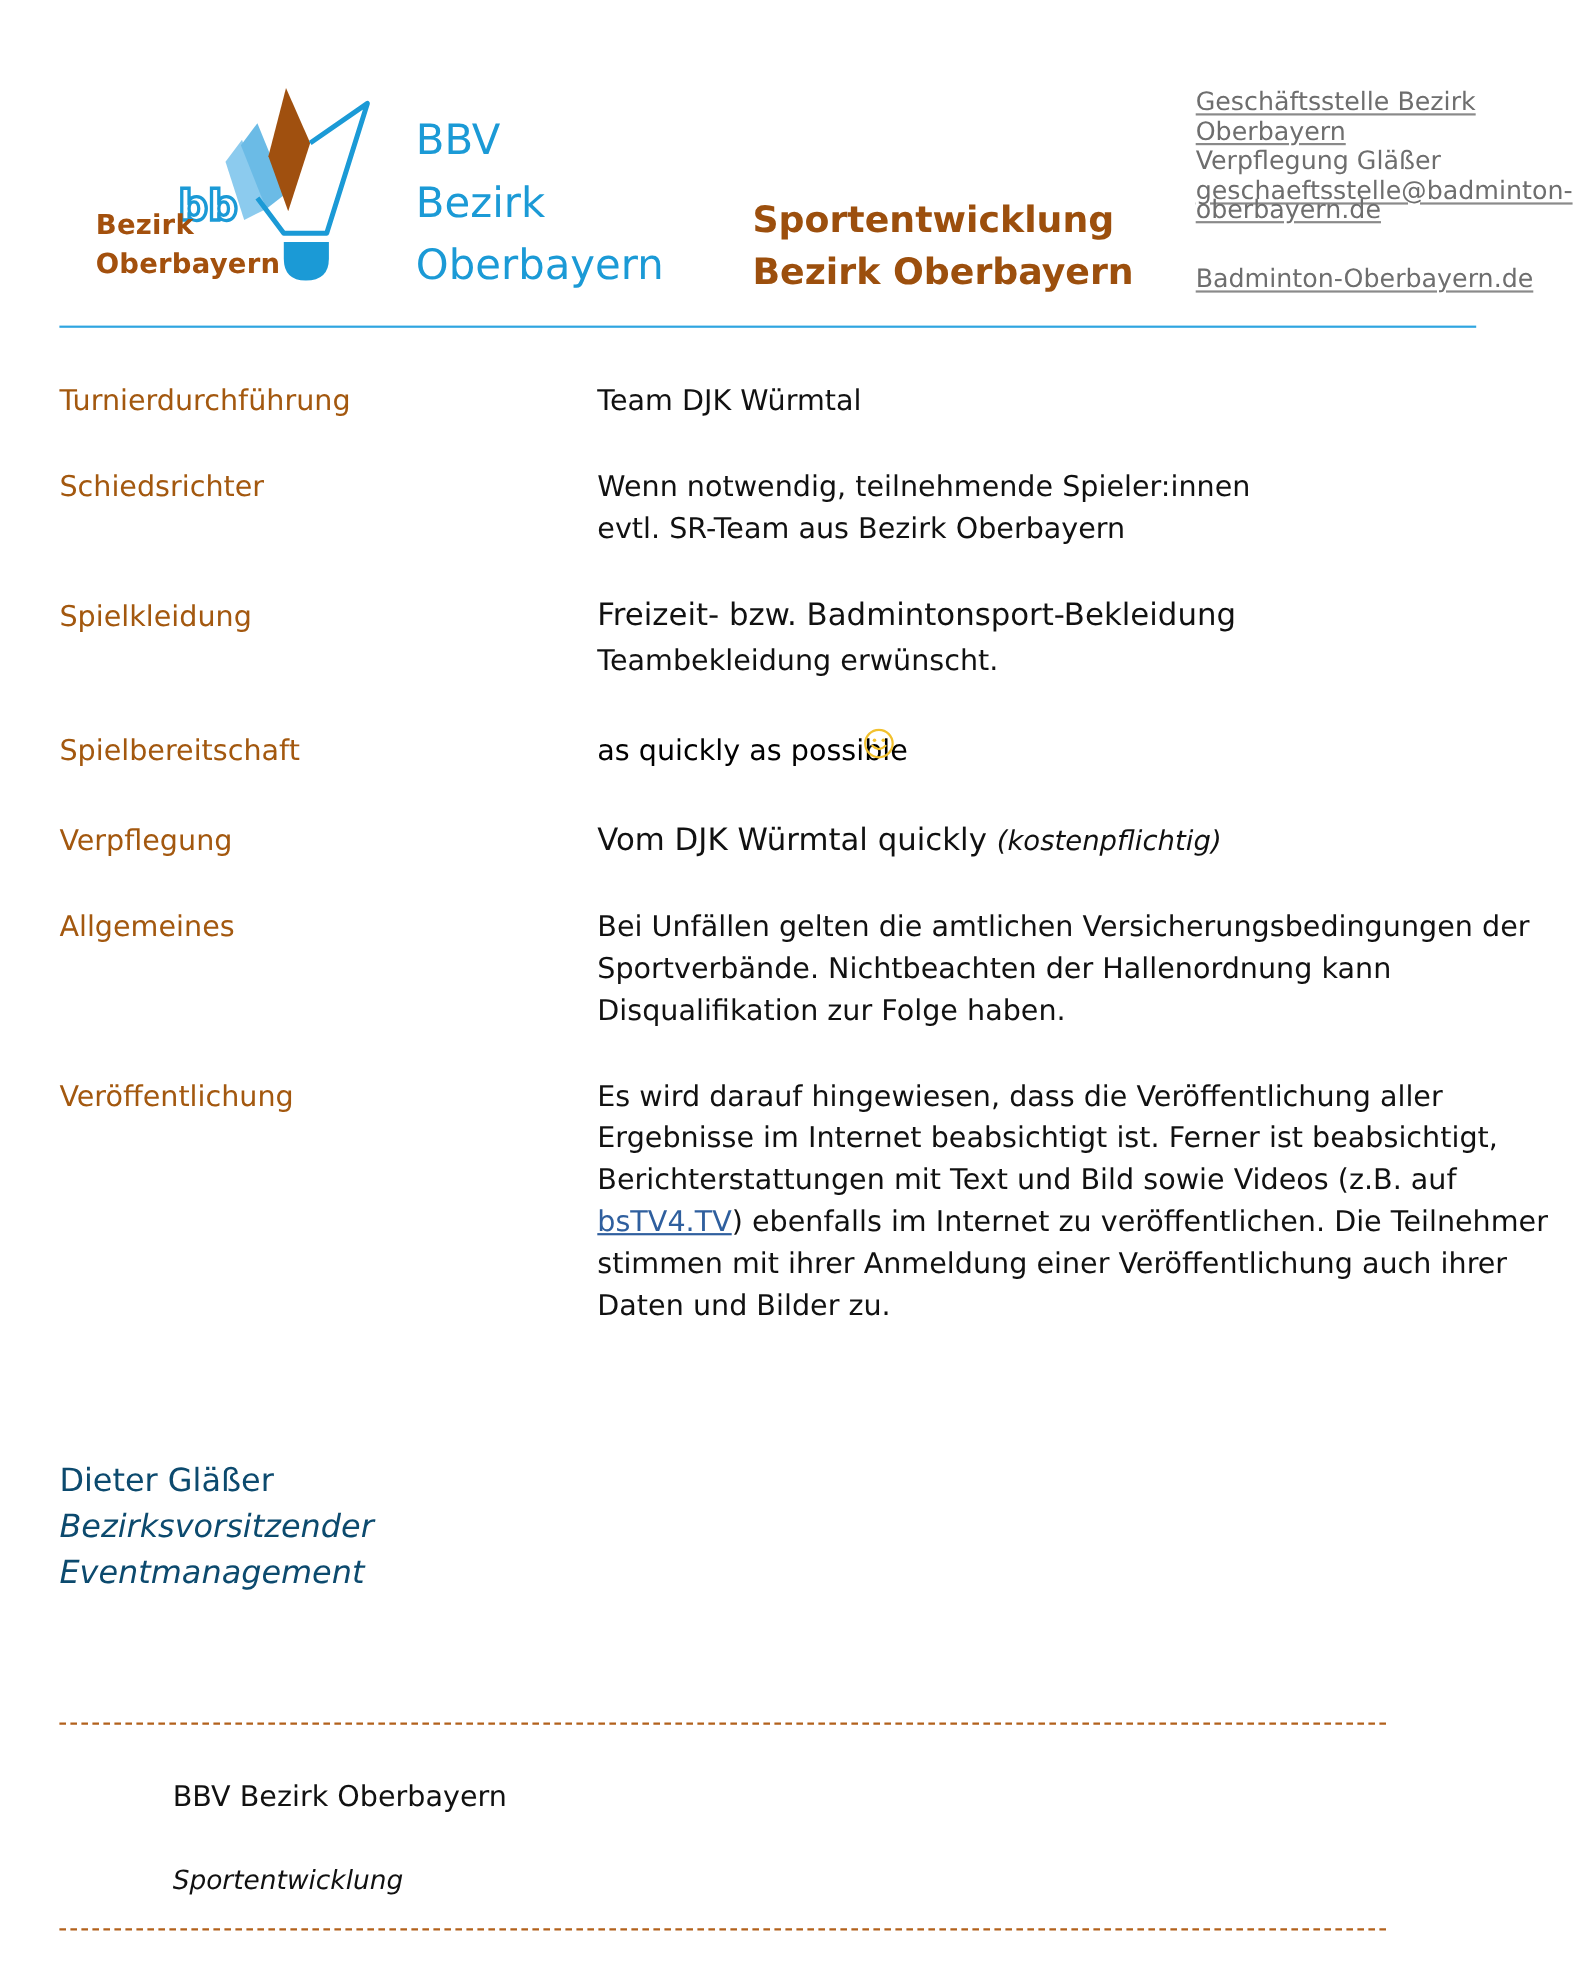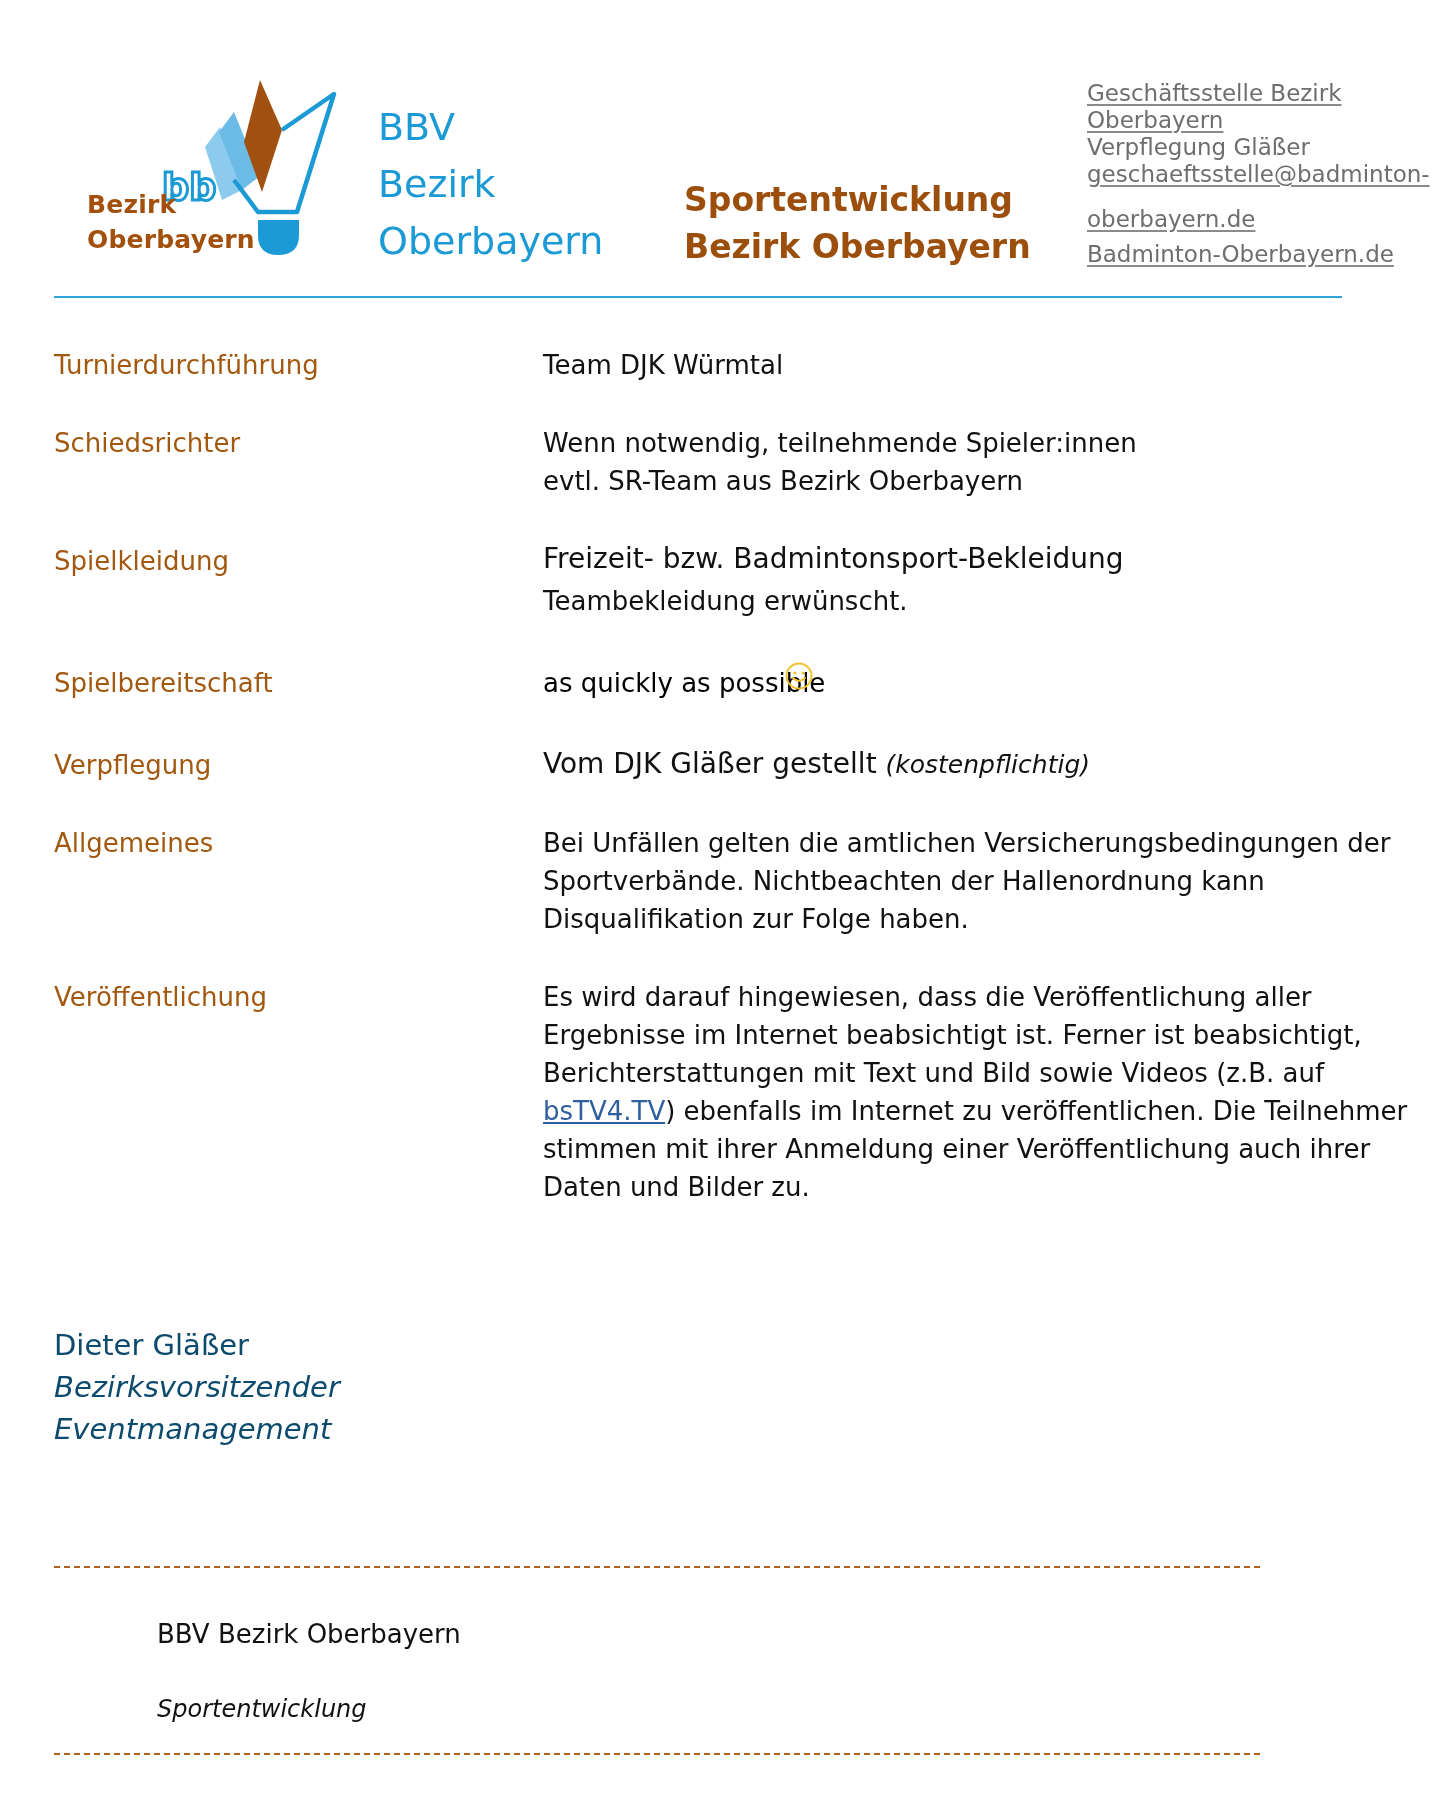--- a/index.html
+++ b/index.html
@@ -62,21 +62,21 @@
 <div class="blue-title" style="top:165px;">Bezirk</div>
 <div class="blue-title" style="top:222px;">Oberbayern</div>
 
 <div class="brown-title" style="top:183px;">Sportentwicklung</div>
 <div class="brown-title" style="top:230px;">Bezirk Oberbayern</div>
 
 <div class="contact link" style="top:82px;">Geschäftsstelle Bezirk</div>
 <div class="contact link" style="top:109px;">Oberbayern</div>
 <div class="contact" style="top:136px;">Verpflegung Gläßer</div>
 <div class="contact link" style="top:163px;">geschaeftsstelle@badminton-</div>
-<div class="contact link" style="top:208px;">oberbayern.de</div>
+<div class="contact link" style="top:180px;">oberbayern.de</div>
 <div class="contact link" style="top:243px;">Badminton-Oberbayern.de</div>
 
 <div class="rule-blue"></div>
 
 <div>
   <div class="label" style="top:352px;">Turnierdurchführung</div>
   <div class="value" style="top:352px;">Team DJK Würmtal</div>
 </div>
 
 <div>
@@ -98,21 +98,21 @@
     <circle cx="14" cy="14" r="12.5" fill="none" stroke="#f2c12e" stroke-width="2"></circle>
     <circle cx="10" cy="11" r="1.6" fill="#f2c12e"></circle>
     <circle cx="18" cy="11" r="1.6" fill="#f2c12e"></circle>
     <path d="M8 16 Q14 22 20 16" fill="none" stroke="#f2c12e" stroke-width="2" stroke-linecap="round"></path>
   </svg>
 </div>
 
 <div>
   <div class="label" style="top:752px;">Verpflegung</div>
   <div class="value big" style="top:750px;">
-    <span>Vom DJK Gläßer gestellt</span>
+    <span>Vom DJK Würmtal quickly</span>
     <span class="it">(kostenpflichtig)</span>
   </div>
 </div>
 
 <div>
   <div class="label" style="top:830px;">Allgemeines</div>
   <div class="value" style="top:830px;">Bei Unfällen gelten die amtlichen Versicherungsbedingungen der</div>
   <div class="value" style="top:868px;">Sportverbände. Nichtbeachten der Hallenordnung kann</div>
   <div class="value" style="top:906px;">Disqualifikation zur Folge haben.</div>
 </div>

